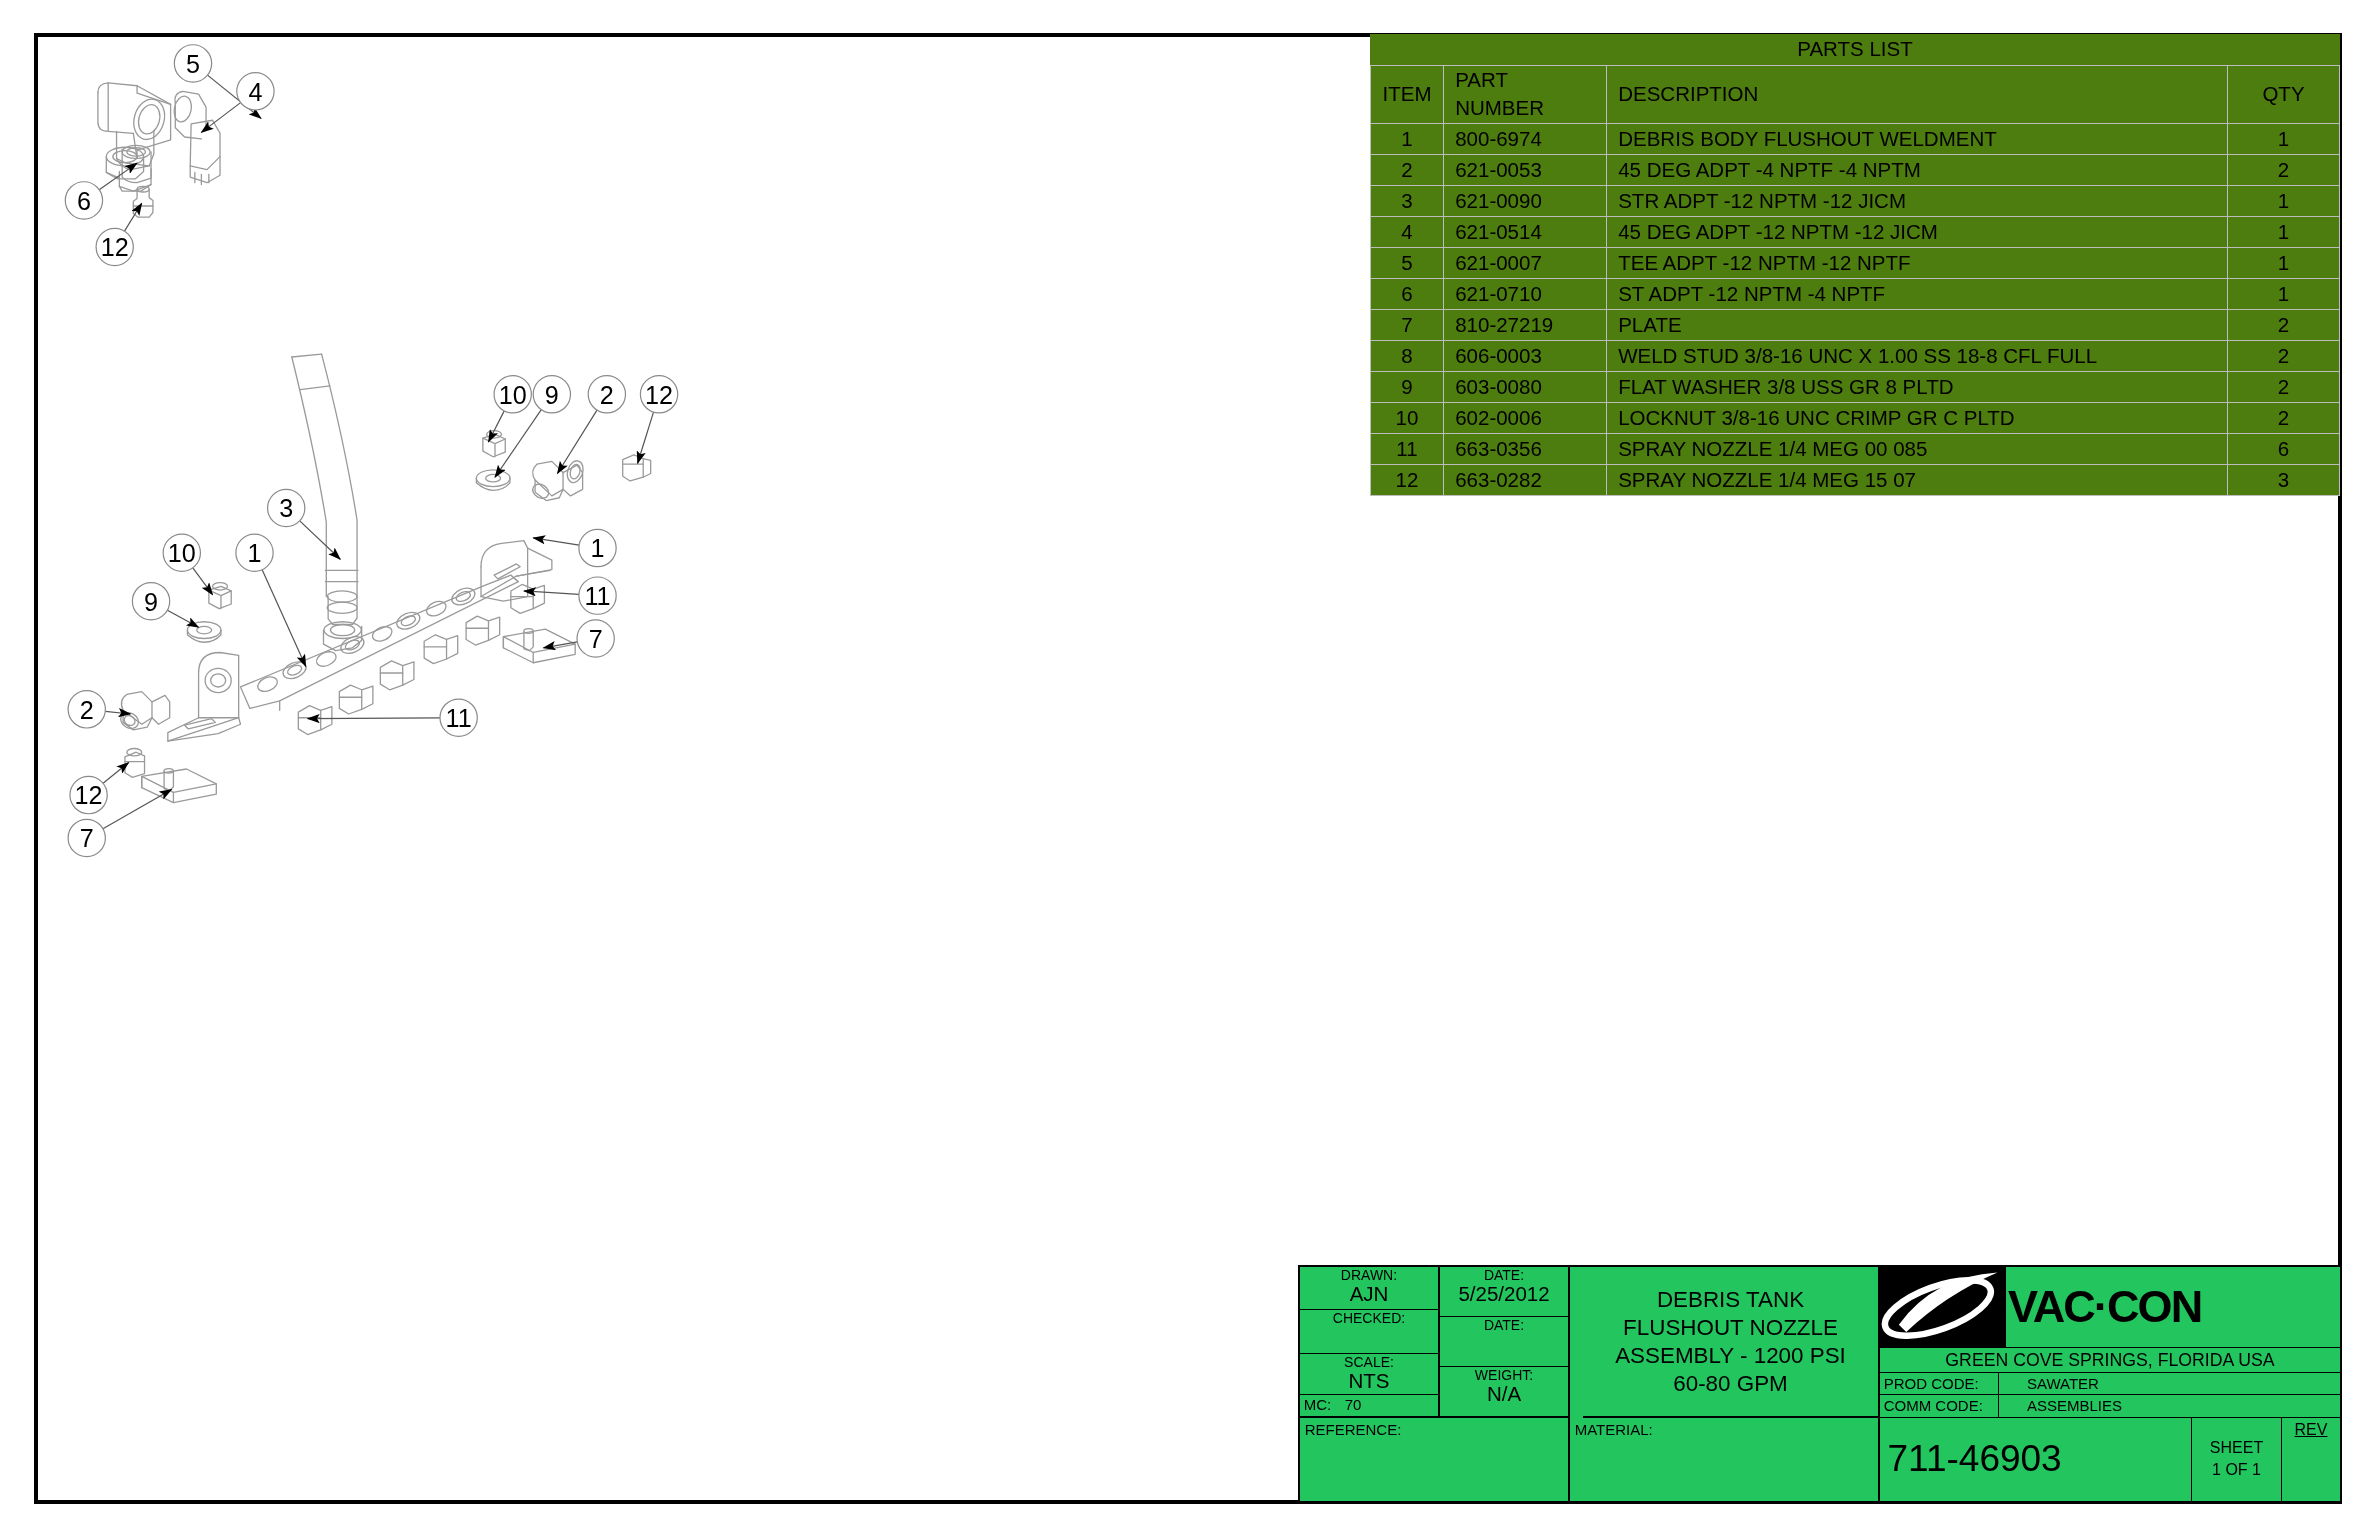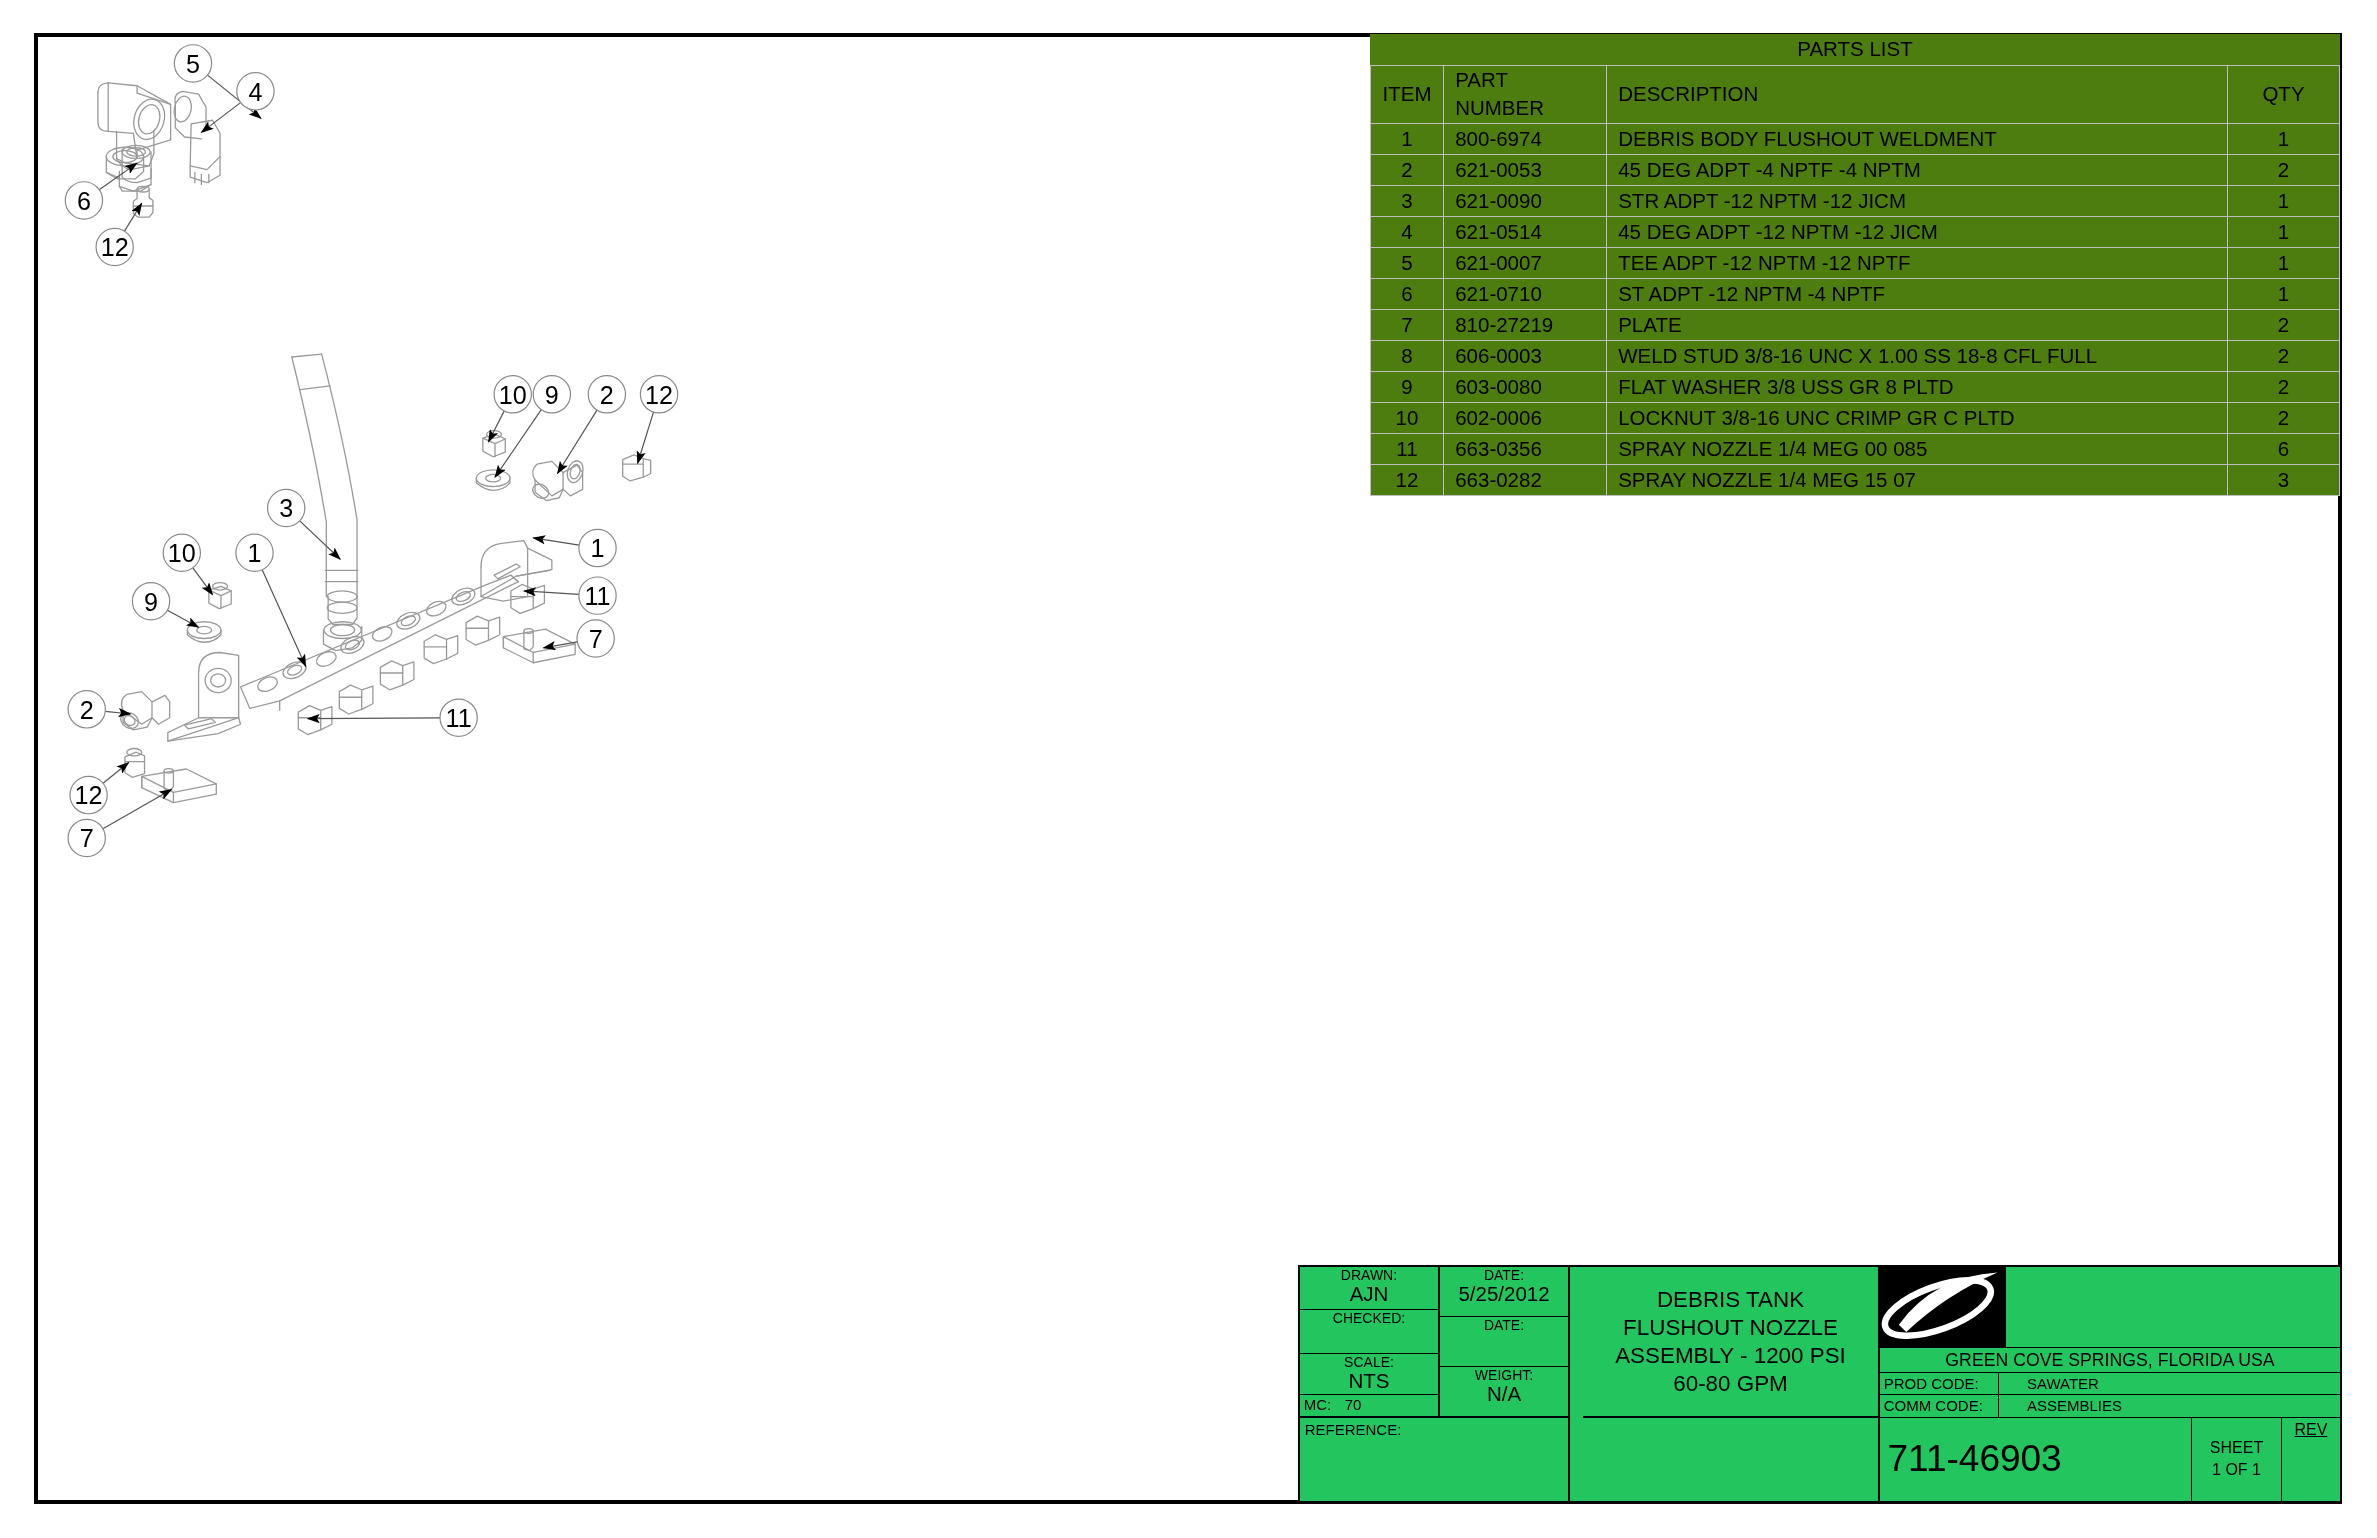--- a/index.html
+++ b/index.html
@@ -510,30 +510,35 @@
 
   <div id="tb-mid">
     <div id="tb-desc">
       <div>
         <span>DEBRIS TANK</span>
         <span>FLUSHOUT NOZZLE</span>
         <span>ASSEMBLY - 1200 PSI</span>
         <span>60-80 GPM</span>
       </div>
     </div>
+    <div id="tb-material">
+      <span>MATERIAL:</span>
+      <span></span>
+    </div>
   </div>
 
   <div id="tb-right">
     <div id="tb-logo">
       <div id="logo-mark">
         <svg viewBox="0 0 135 86" width="126" height="80" xmlns="http://www.w3.org/2000/svg">
           <ellipse cx="62" cy="44" rx="60" ry="23" transform="rotate(-20 62 44)" fill="none" stroke="#fff" stroke-width="7"></ellipse>
           <path d="M20,62 Q58,10 126,6 Q70,30 28,70 Z" fill="#fff"></path>
         </svg>
       </div>
+      <div id="logo-word">VAC·CON</div>
     </div>
     <div id="tb-city">GREEN COVE SPRINGS, FLORIDA USA</div>
     <div class="tb-code-row">
       <div class="tb-code-lbl">PROD CODE:</div>
       <div class="tb-code-val">SAWATER</div>
     </div>
     <div class="tb-code-row">
       <div class="tb-code-lbl">COMM CODE:</div>
       <div class="tb-code-val">ASSEMBLIES</div>
     </div>

